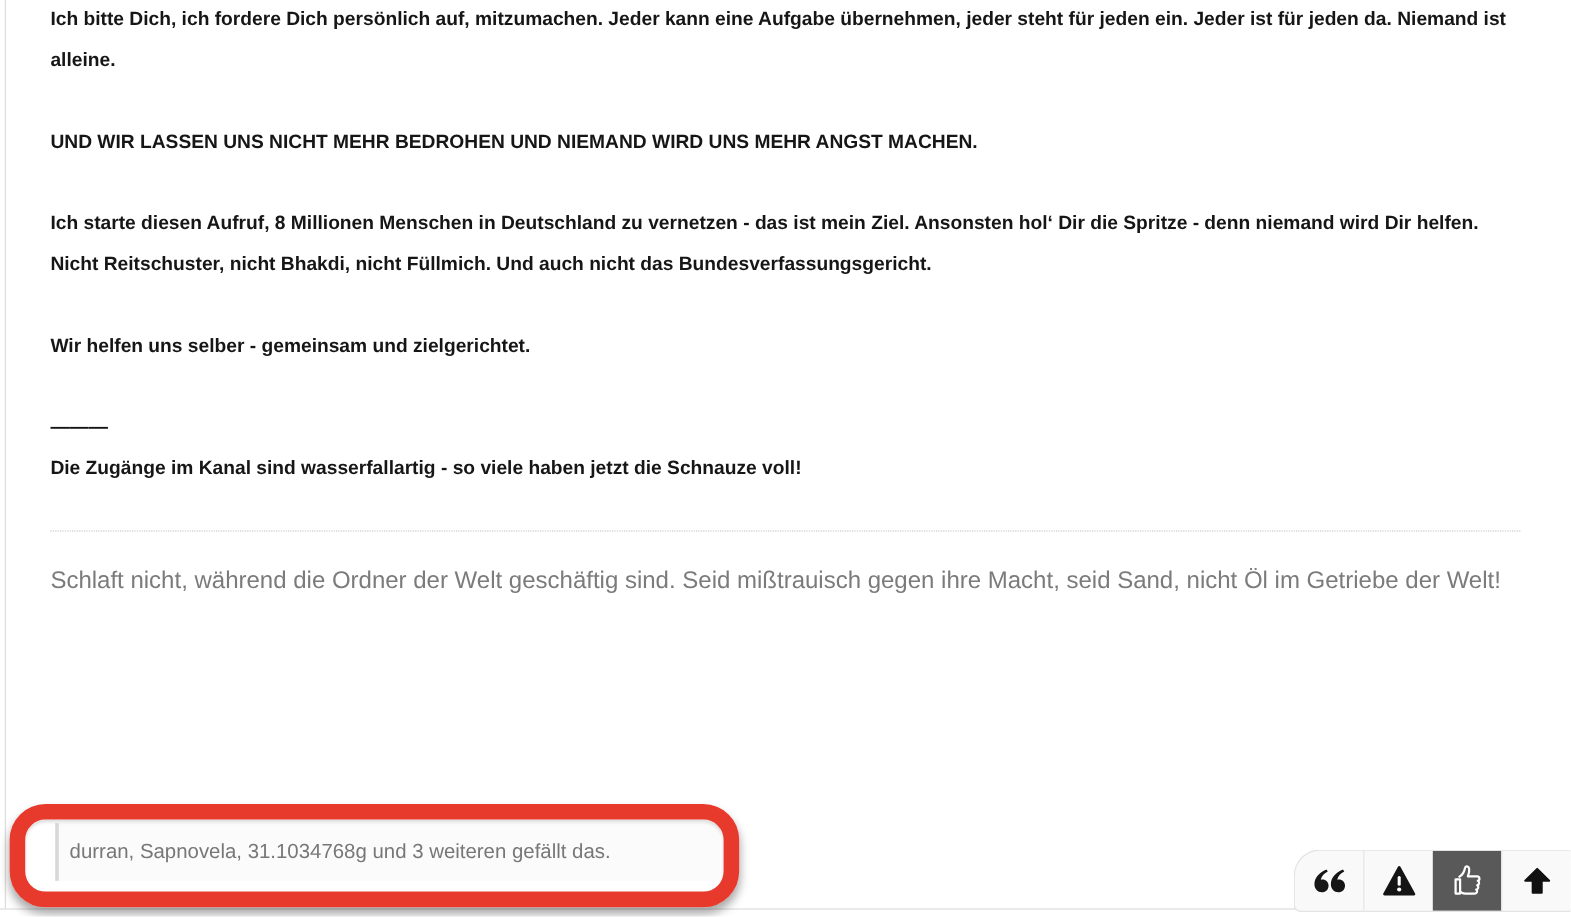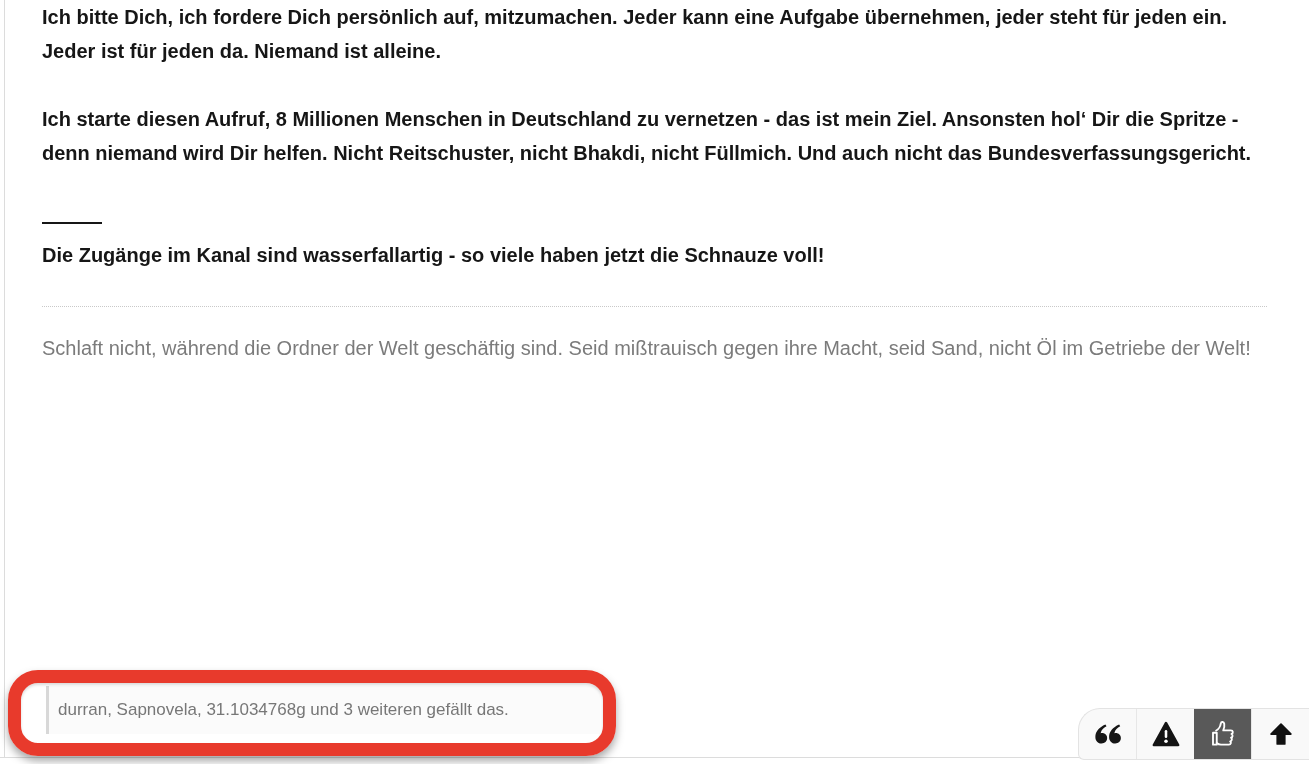--- a/index.html
+++ b/index.html
@@ -17,21 +17,21 @@
     left: 4px; top: 0;
     width: 1px; height: 757px;
     background: #dcdcdc;
   }
   .content {
     position: absolute;
     left: 42px; top: 0;
     width: 1225px;
   }
   .post-body p {
-    font-size: 20px;
+    font-size: 16px;
     line-height: 34px;
     font-weight: 700;
     color: #161616;
     margin: 0 0 34px 0;
     white-space: pre-line;
   }
   .sig-divider {
     border: none;
     border-top: 1px dotted #c9c9c9;
     height: 0;
@@ -106,21 +106,23 @@
 </head>
 <body>
 
 <div class="page">
 
   <div class="left-border"></div>
 
   <div class="content">
     <div class="post-body">
       <p>Ich bitte Dich, ich fordere Dich persönlich auf, mitzumachen. Jeder kann eine Aufgabe übernehmen, jeder steht für jeden ein. Jeder ist für jeden da. Niemand ist alleine.</p>
+      <p>UND WIR LASSEN UNS NICHT MEHR BEDROHEN UND NIEMAND WIRD UNS MEHR ANGST MACHEN.</p>
       <p>Ich starte diesen Aufruf, 8 Millionen Menschen in Deutschland zu vernetzen - das ist mein Ziel. Ansonsten hol‘ Dir die Spritze - denn niemand wird Dir helfen. Nicht Reitschuster, nicht Bhakdi, nicht Füllmich. Und auch nicht das Bundesverfassungsgericht.</p>
+      <p>Wir helfen uns selber - gemeinsam und zielgerichtet.</p>
       <p>———
 Die Zugänge im Kanal sind wasserfallartig - so viele haben jetzt die Schnauze voll!</p>
     </div>
 
     <hr class="sig-divider">
 
     <div class="signature">
       <div>Schlaft nicht, während die Ordner der Welt geschäftig sind. Seid mißtrauisch gegen ihre Macht, seid Sand, nicht Öl im Getriebe der Welt!</div>
     </div>
   </div>

